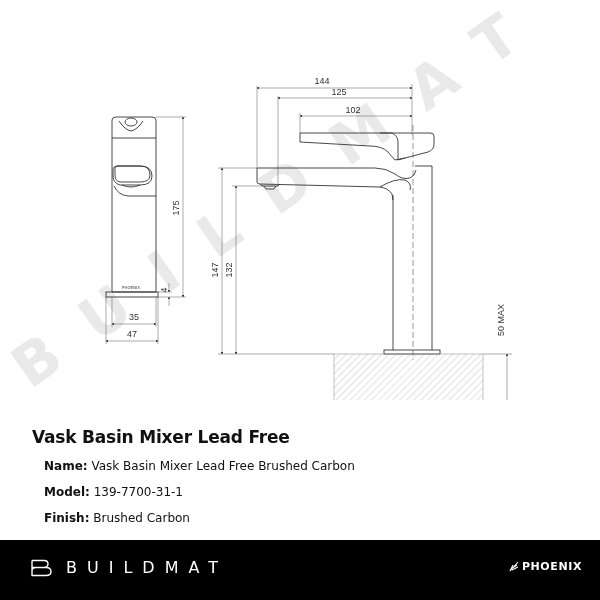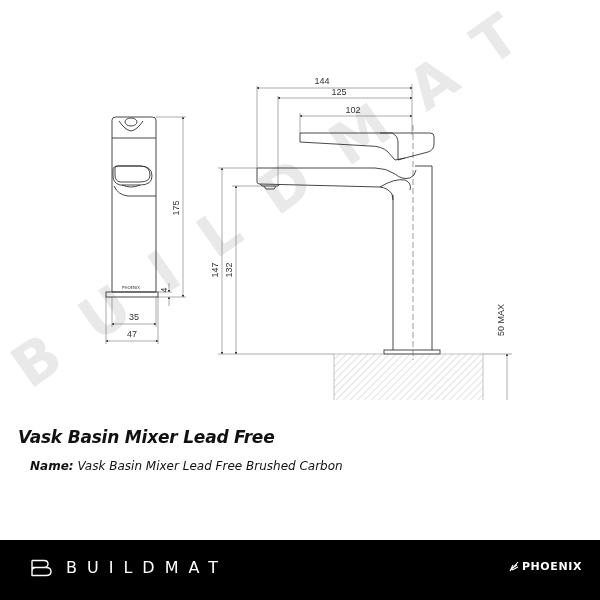--- a/index.html
+++ b/index.html
@@ -1,20 +1,20 @@
 <!DOCTYPE html>
 <html><head>
 <meta charset="utf-8">
 <style>
   html, body { margin:0; padding:0; }
   body { width:600px; height:600px; background:#ffffff; position:relative; overflow:hidden; font-family:"DejaVu Sans", sans-serif; color:#111; }
   .drawing { position:absolute; left:0; top:0; width:600px; height:400px; }
   .drawing svg { display:block; }
   .dim-text { font-family:"Liberation Sans", sans-serif; font-size:9px; fill:#333; }
-  .info { position:absolute; left:18px; top:427px;font-style:italic; }
+  .info { position:absolute; left:32px; top:427px; }
   .title { font-size:17px; font-weight:600; margin:0 0 12px 0; letter-spacing:-0.2px; }
   .spec { font-size:12px; margin:0 0 12px 12px; line-height:14px; }
   .spec .lbl { font-weight:bold; }
   .footer { position:absolute; left:0; top:540px; width:600px; height:60px; background:#000; }
   .brand { position:absolute; left:30px; top:18px; display:flex; align-items:center; }
   .brand-word { color:#fff; font-family:"DejaVu Sans", sans-serif; font-size:16px; letter-spacing:10px; margin-left:12px; }
   .partner { position:absolute; right:18px; top:20px; display:flex; align-items:center; color:#fff; font-family:"DejaVu Sans", sans-serif; font-size:11px; letter-spacing:0.6px; font-weight:bold; }
   .partner svg { margin-right:3px; }
 </style>
 </head>
@@ -124,20 +124,28 @@
     <text class="dim-text" id="d50" transform="translate(504 320) rotate(-90)" text-anchor="middle">50 MAX</text>
   </svg>
 </div>
 
 <div class="info">
   <div class="title">Vask Basin Mixer Lead Free</div>
   <div class="spec">
     <span class="lbl">Name:</span>
     <span>Vask Basin Mixer Lead Free Brushed Carbon</span>
   </div>
+  <div class="spec">
+    <span class="lbl">Model:</span>
+    <span>139-7700-31-1</span>
+  </div>
+  <div class="spec">
+    <span class="lbl">Finish:</span>
+    <span>Brushed Carbon</span>
+  </div>
 </div>
 
 <div class="footer">
   <div class="brand">
     <svg width="24" height="18" viewBox="0 0 24 18">
       <path d="M2,1.5 L14,1.5 Q18,1.5 18,5 Q18,8 14,8.5 L2,8.5 M2,1.5 L2,16.5 L16,16.5 Q21,16.5 21,12.5 Q21,8.5 16,8.5 L6,8.5 Q2,8.5 2,12" fill="none" stroke="#fff" stroke-width="1.4" stroke-linejoin="round"></path>
     </svg>
     <span class="brand-word">BUILDMAT</span>
   </div>
   <div class="partner">

